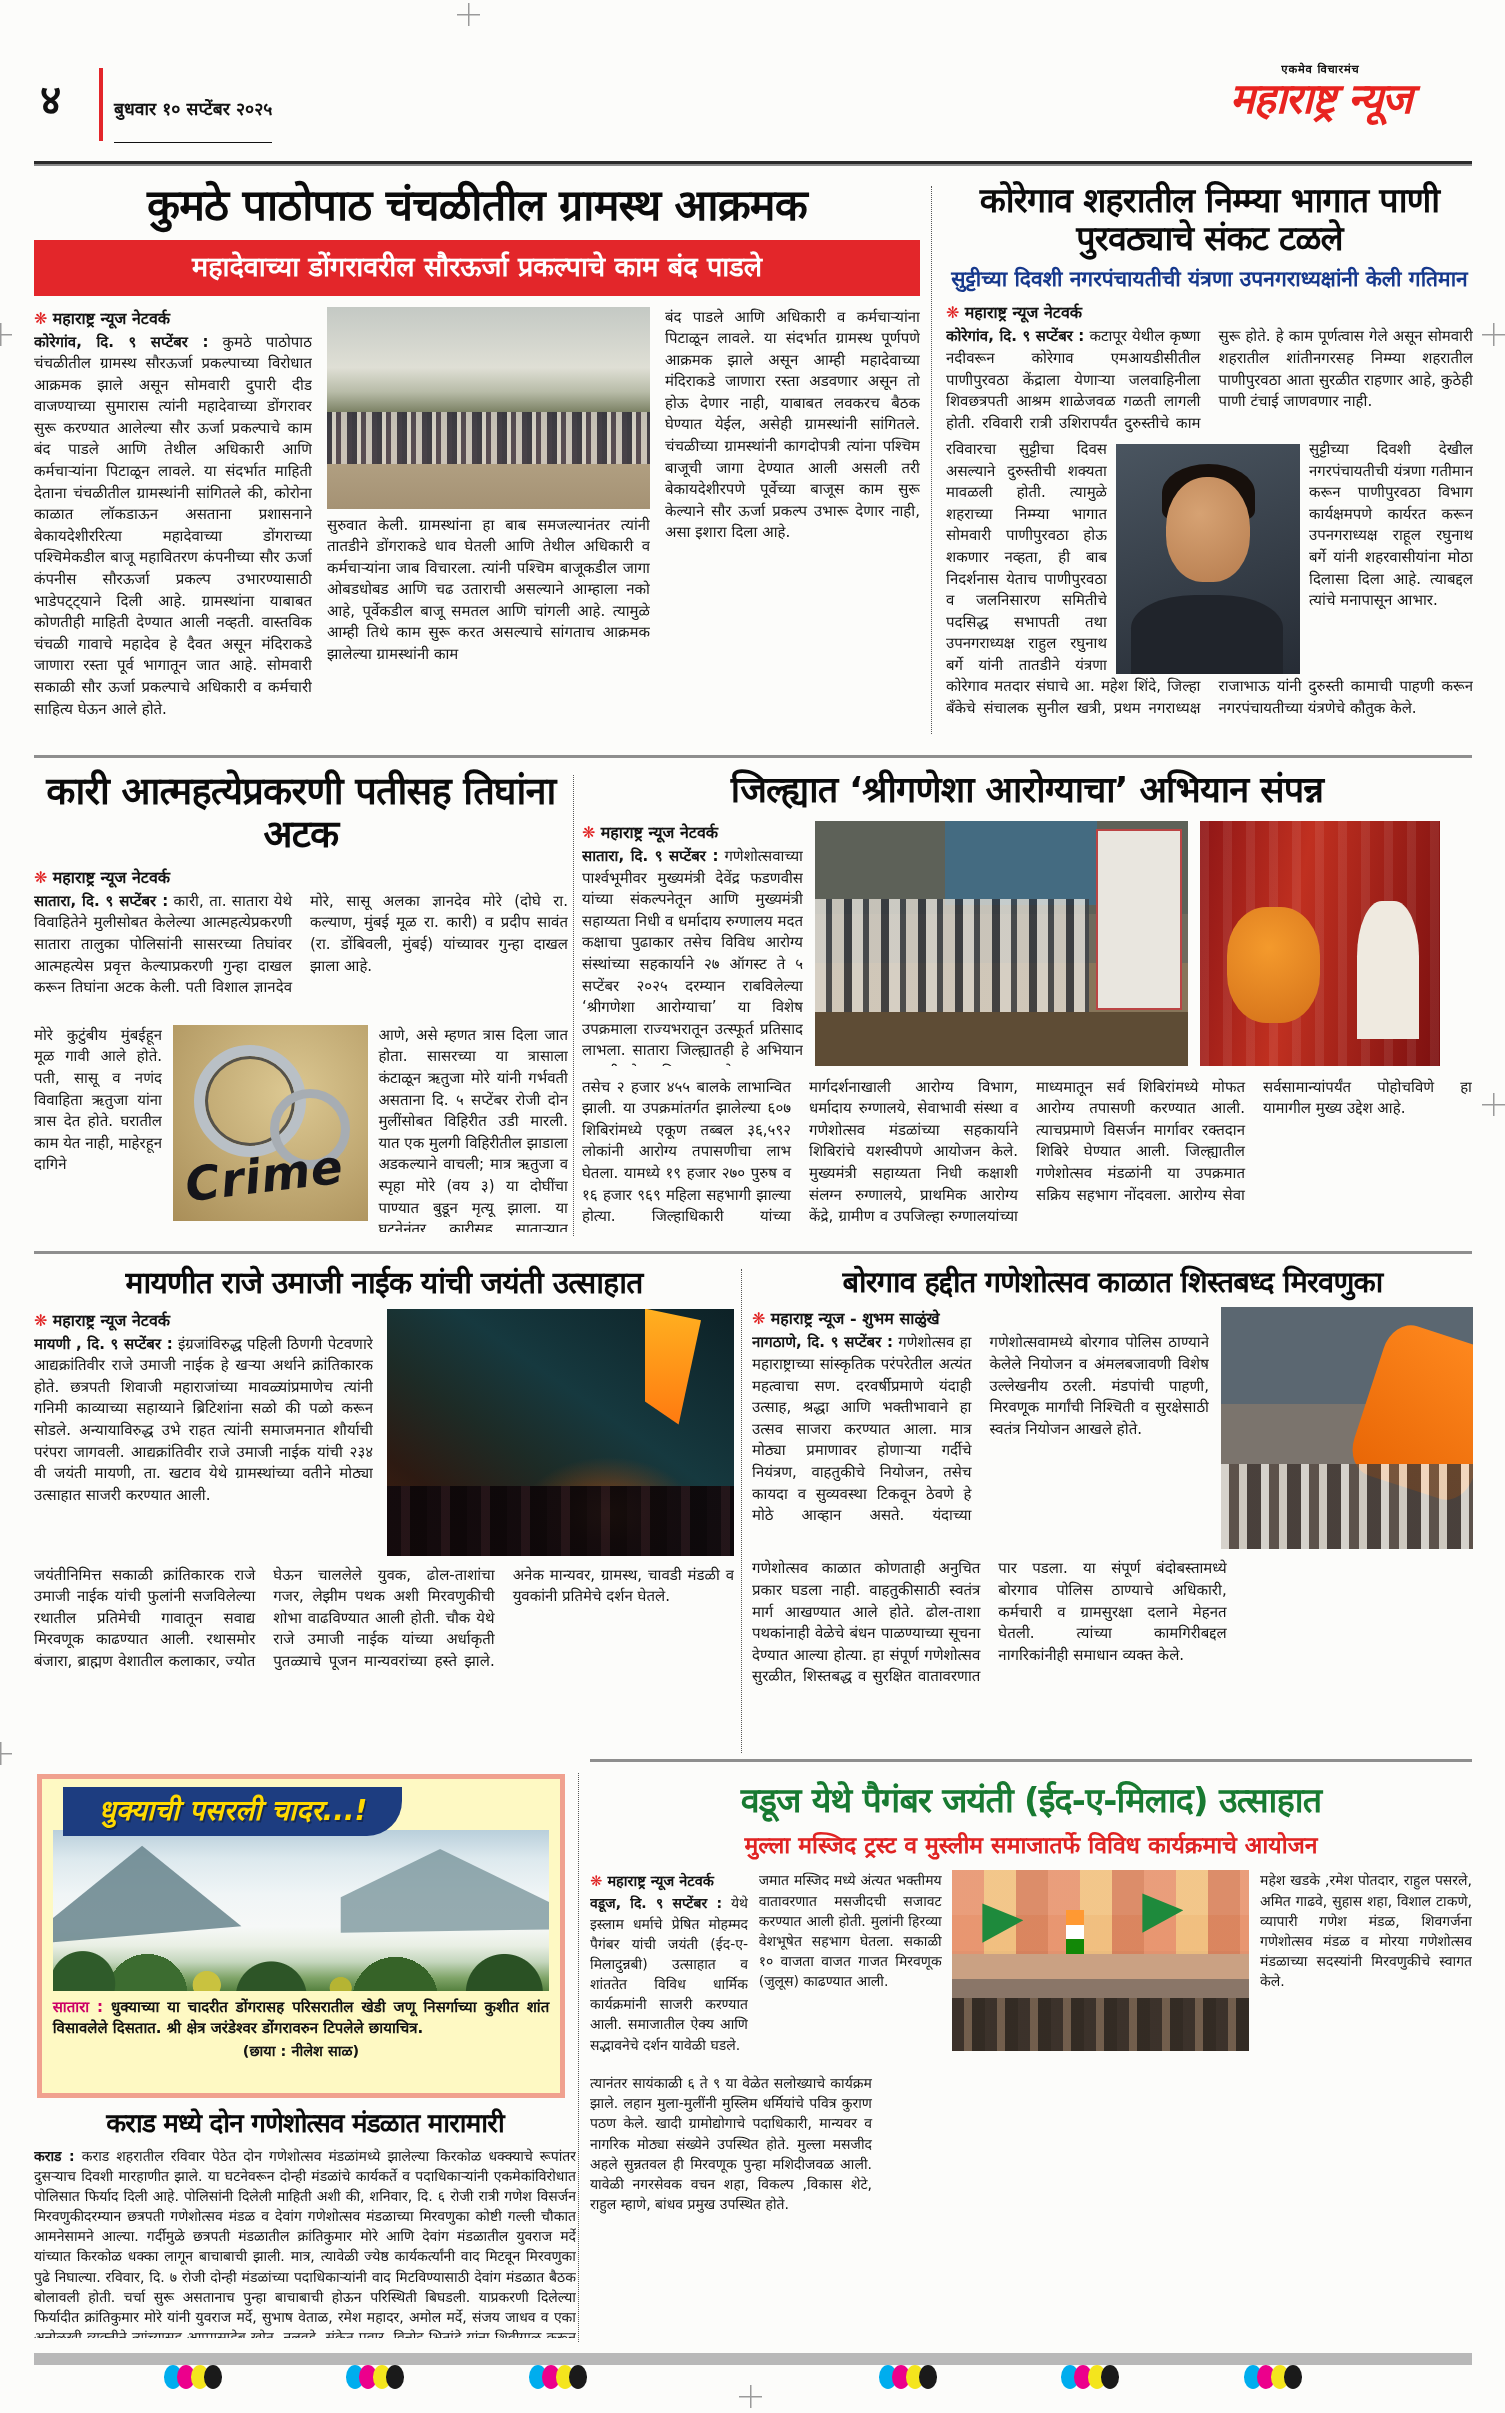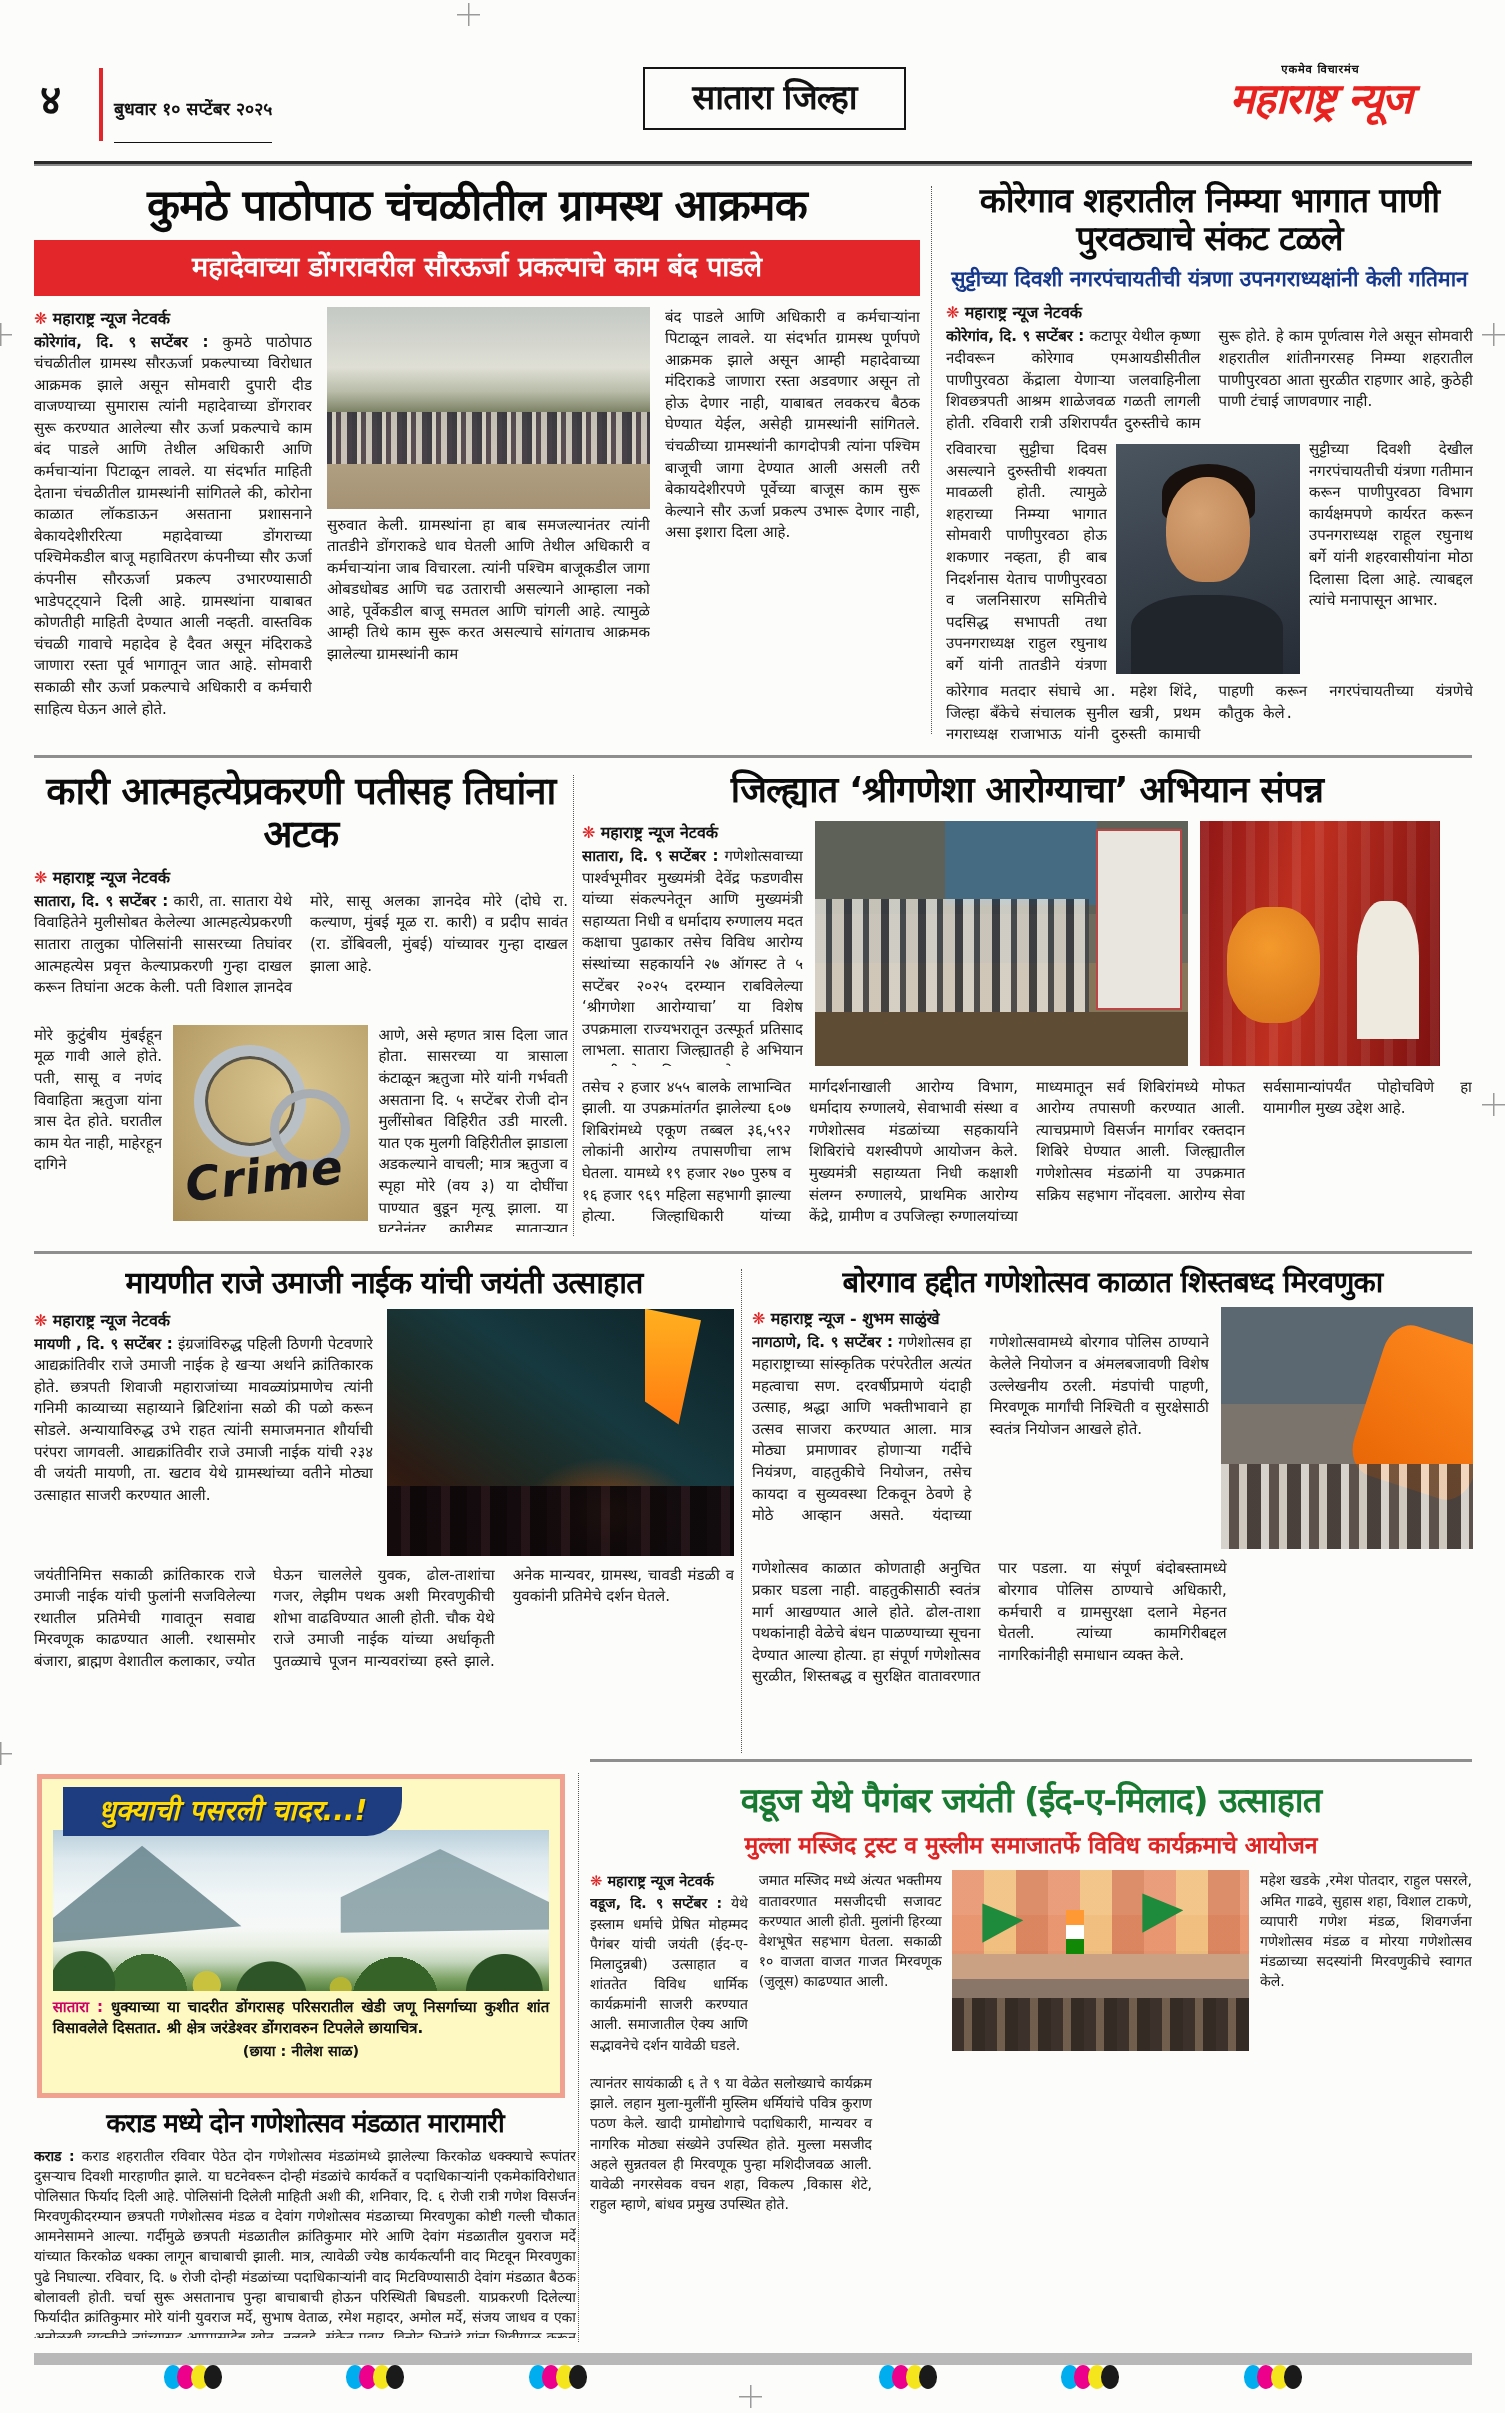--- a/index.html
+++ b/index.html
@@ -131,21 +131,20 @@
     background:repeating-linear-gradient(90deg,#2e2620 0 12px,#6e5a48 12px 20px,#241e18 20px 33px);}
 </style>
 </head>
 <body>
 
 <div class="page">
 
   <div class="pagenum">४</div>
   <div class="redbar"></div>
   <div class="hdr-date">बुधवार १० सप्टेंबर २०२५</div>
-  <div class="titlebox">सातारा जिल्हा</div>
   <div class="mast">
     <div class="mast-tag">एकमेव विचारमंच</div>
     <div class="mast-name">महाराष्ट्र न्यूज</div>
   </div>
   <div class="dblrule"></div>
 
   <div class="plus" style="left:457px;top:3px;"></div>
   <div class="plus" style="left:-10.7px;top:323px;"></div>
   <div class="plus" style="left:1482px;top:323px;"></div>
   <div class="plus" style="left:1482px;top:1093px;"></div>
@@ -179,21 +178,21 @@
     <div class="bt cols2 crop" style="height:108px;"><b class="dl">कोरेगांव, दि. ९ सप्टेंबर :</b> <span>कटापूर येथील कृष्णा नदीवरून कोरेगाव एमआयडीसीतील पाणीपुरवठा केंद्राला येणाऱ्या जलवाहिनीला शिवछत्रपती आश्रम शाळेजवळ गळती लागली होती. रविवारी रात्री उशिरापर्यंत दुरुस्तीचे काम सुरू होते. हे काम पूर्णत्वास गेले असून सोमवारी शहरातील शांतीनगरसह निम्म्या शहरातील पाणीपुरवठा आता सुरळीत राहणार आहे, कुठेही पाणी टंचाई जाणवणार नाही.</span></div>
     <div class="row" style="margin-top:4.6px;gap:9px;">
       <div class="bt crop" style="width:161px;height:237px;">रविवारचा सुट्टीचा दिवस असल्याने दुरुस्तीची शक्यता मावळली होती. त्यामुळे शहराच्या निम्म्या भागात सोमवारी पाणीपुरवठा होऊ शकणार नव्हता, ही बाब निदर्शनास येताच पाणीपुरवठा व जलनिसारण समितीचे पदसिद्ध सभापती तथा उपनगराध्यक्ष राहुल रघुनाथ बर्गे यांनी तातडीने यंत्रणा गतिमान केली.</div>
       <div class="photo pB" style="width:184px;height:230px;margin-top:4.6px;">
         <div class="pB-hair"></div>
         <div class="pB-face"></div>
         <div class="pB-torso"></div>
       </div>
       <div class="bt crop" style="flex:1;height:237px;">सुट्टीच्या दिवशी देखील नगरपंचायतीची यंत्रणा गतीमान करून पाणीपुरवठा विभाग कार्यक्षमपणे कार्यरत करून उपनगराध्यक्ष राहूल रघुनाथ बर्गे यांनी शहरवासीयांना मोठा दिलासा दिला आहे. त्याबद्दल त्यांचे मनापासून आभार.</div>
     </div>
-    <div class="bt cols2 crop" style="height:70px;margin-top:6px;font-family:Liberation Mono, monospace;">कोरेगाव मतदार संघाचे आ. महेश शिंदे, जिल्हा बँकेचे संचालक सुनील खत्री, प्रथम नगराध्यक्ष राजाभाऊ यांनी दुरुस्ती कामाची पाहणी करून नगरपंचायतीच्या यंत्रणेचे कौतुक केले.</div>
+    <div class="bt cols2 crop" style="height:70px;">कोरेगाव मतदार संघाचे आ. महेश शिंदे, जिल्हा बँकेचे संचालक सुनील खत्री, प्रथम नगराध्यक्ष राजाभाऊ यांनी दुरुस्ती कामाची पाहणी करून नगरपंचायतीच्या यंत्रणेचे कौतुक केले.</div>
   </div>
 
   <div class="hrule" style="left:34px;top:755px;width:1438px;"></div>
 
   <div class="sec" style="left:34px;top:770px;width:534px;height:470px;">
     <div class="hl hC">कारी आत्महत्येप्रकरणी पतीसह तिघांना अटक</div>
     <div class="byline" style="margin-top:10.7px;"><span class="star">❋</span><span>महाराष्ट्र न्यूज नेटवर्क</span></div>
     <div class="bt cols2 crop" style="height:128px;"><b class="dl">सातारा, दि. ९ सप्टेंबर :</b> <span>कारी, ता. सातारा येथे विवाहितेने मुलीसोबत केलेल्या आत्महत्येप्रकरणी सातारा तालुका पोलिसांनी सासरच्या तिघांवर आत्महत्येस प्रवृत्त केल्याप्रकरणी गुन्हा दाखल करून तिघांना अटक केली. पती विशाल ज्ञानदेव मोरे, सासू अलका ज्ञानदेव मोरे (दोघे रा. कल्याण, मुंबई मूळ रा. कारी) व प्रदीप सावंत (रा. डोंबिवली, मुंबई) यांच्यावर गुन्हा दाखल झाला आहे.</span></div>
     <div class="row" style="margin-top:6px;gap:10.7px;">
       <div class="bt crop" style="width:128px;height:207px;">मोरे कुटुंबीय मुंबईहून मूळ गावी आले होते. पती, सासू व नणंद विवाहिता ऋतुजा यांना त्रास देत होते. घरातील काम येत नाही, माहेरहून दागिने</div>

